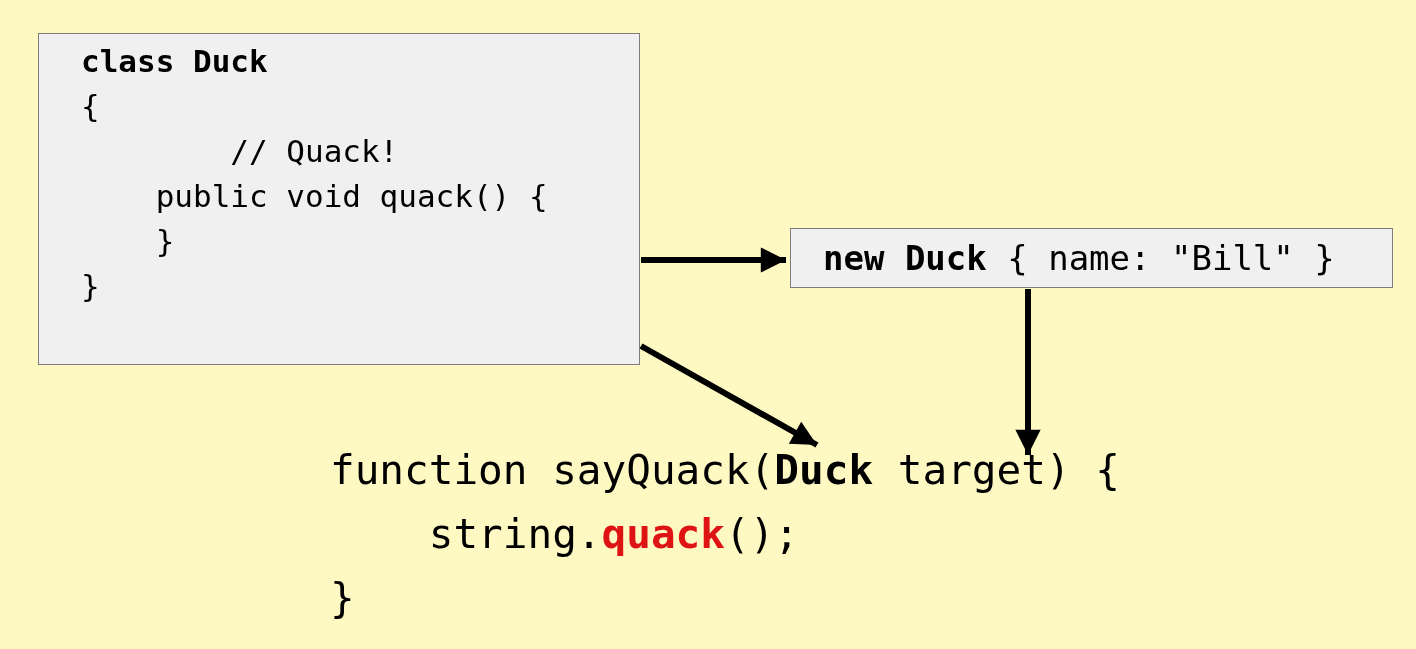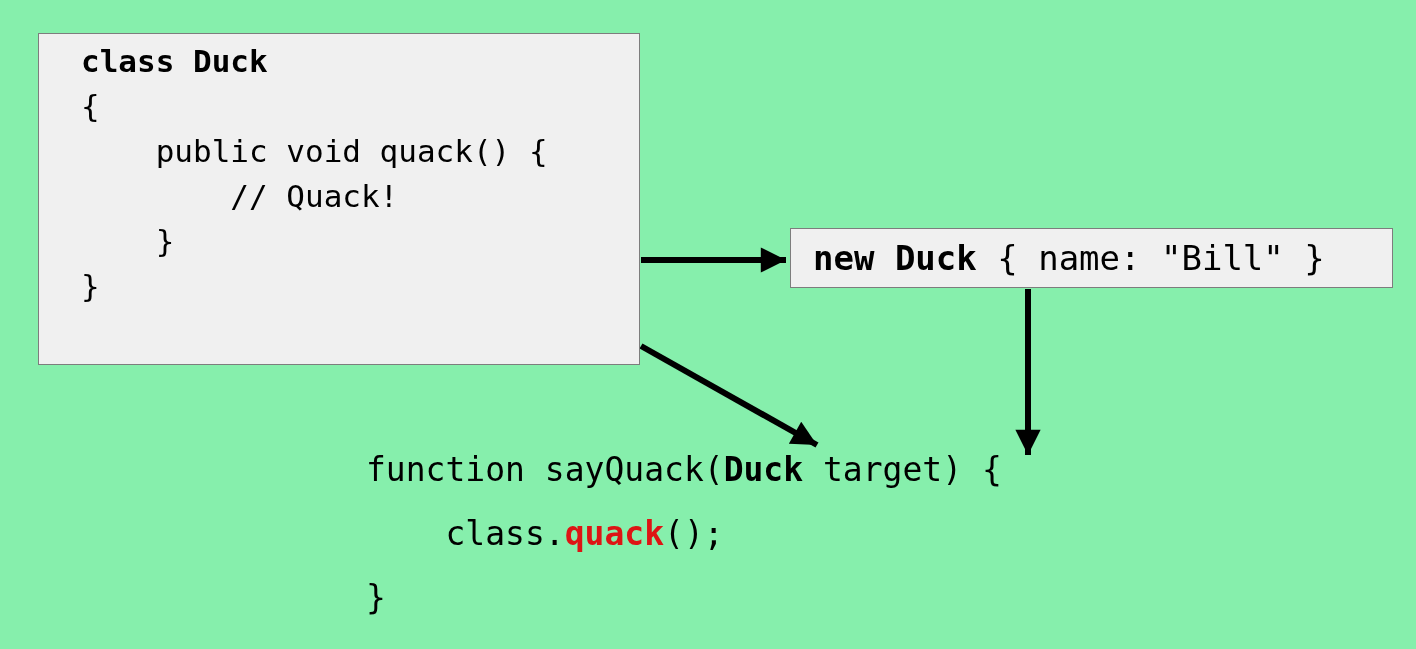--- a/index.html
+++ b/index.html
@@ -1,21 +1,21 @@
 <!DOCTYPE html>
 <html><head>
 <meta charset="utf-8">
 <style>
   * { margin: 0; padding: 0; box-sizing: border-box; }
   html, body { background: #ffffff; }
   .canvas {
     position: relative;
     width: 1416px;
     height: 649px;
-    background: #86efac;
+    background: #fef9c3;
     overflow: hidden;
     font-family: "DejaVu Sans Mono", "Liberation Mono", monospace;
     color: #000000;
   }
   .arrows {
     position: absolute;
     left: 0; top: 0;
     width: 1416px; height: 649px;
     pointer-events: none;
   }
@@ -29,30 +29,29 @@
     width: 602px; height: 332px;
     padding: 5px 0 0 42px;
     font-size: 31px;
     line-height: 45px;
   }
   .instance-box {
     left: 790px; top: 228px;
     width: 603px; height: 60px;
     display: flex;
     align-items: center;
-    padding-left: 22px;
+    padding-left: 32px;
     font-size: 34px;
     text-align: right;
   }
   .function-block {
     position: absolute;
     left: 330px; top: 438px;
-    font-size: 33px;
+    font-size: 41px;
     line-height: 64px;
-    margin-left: 36px;
   }
   .code-line { white-space: pre; }
   .seg { white-space: pre; }
   .bold { font-weight: bold; }
   .red { color: #de1414; font-weight: bold; }
 </style>
 </head>
 <body>
 
 <div class="canvas">
@@ -64,30 +63,30 @@
       </marker>
     </defs>
     <path d="M641,260 L786,260" stroke="#000000" stroke-width="6" fill="none" marker-end="url(#arrowhead)"></path>
     <path d="M641,346 L817,445" stroke="#000000" stroke-width="6" fill="none" marker-end="url(#arrowhead)"></path>
     <path d="M1028,289 L1028,455" stroke="#000000" stroke-width="6" fill="none" marker-end="url(#arrowhead)"></path>
   </svg>
 
   <div class="box class-box">
     <div class="code-line"><span class="seg bold">class Duck</span></div>
     <div class="code-line"><span class="seg">{</span></div>
+    <div class="code-line"><span class="seg">        // Quack!</span></div>
     <div class="code-line"><span class="seg">    public void quack() {</span></div>
-    <div class="code-line"><span class="seg">        // Quack!</span></div>
     <div class="code-line"><span class="seg">    }</span></div>
     <div class="code-line"><span class="seg">}</span></div>
   </div>
 
   <div class="box instance-box">
     <span class="seg bold">new Duck </span>
       <span class="seg">{ name: "Bill" }</span>
   </div>
 
   <div class="function-block">
     <div class="code-line"><span class="seg">function sayQuack(</span><span class="seg bold">Duck</span><span class="seg"> target) {</span></div>
-    <div class="code-line"><span class="seg">    class.</span><span class="seg red">quack</span><span class="seg">();</span></div>
+    <div class="code-line"><span class="seg">    string.</span><span class="seg red">quack</span><span class="seg">();</span></div>
     <div class="code-line"><span class="seg">}</span></div>
   </div>
 
 </div>
 
 </body></html>

